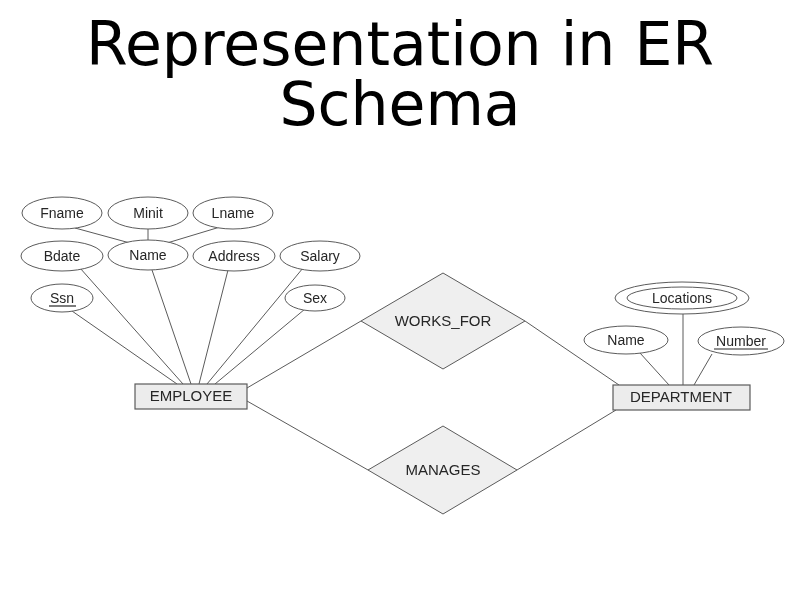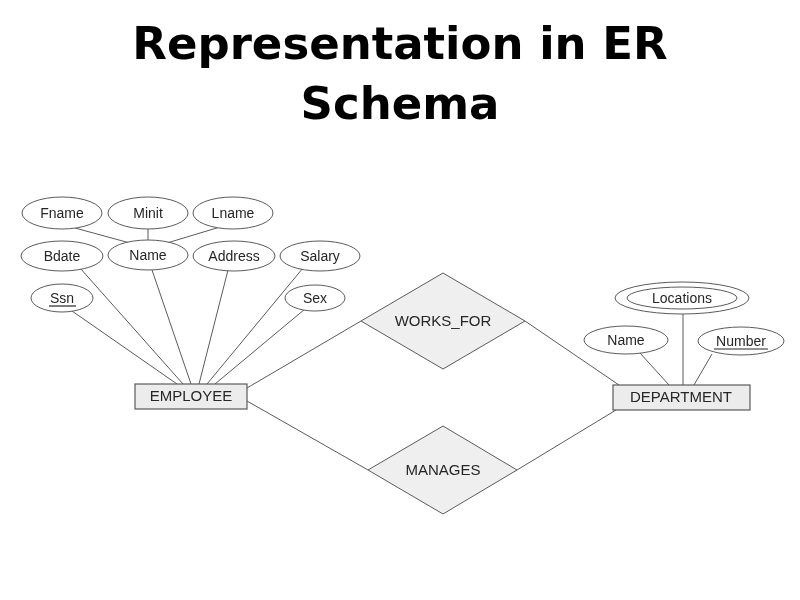--- a/index.html
+++ b/index.html
@@ -10,21 +10,21 @@
     --text:#262626;
     --title_color:#000000;
   }
   *{margin:0;padding:0;box-sizing:border-box;}
   html,body{width:800px;height:600px;background:var(--background);overflow:hidden;}
   body{font-family:"Liberation Sans",sans-serif;position:relative;}
   .slide-title{
     position:absolute;top:14px;left:0;width:800px;
     text-align:center;color:var(--title_color);
     font-family:"DejaVu Sans",sans-serif;
-    font-size:45px;line-height:60px;font-weight:700;
+    font-size:60px;line-height:60px;font-weight:400;
   }
   svg.diagram{position:absolute;left:0;top:0;}
   .connector{stroke:var(--shape_stroke);stroke-width:1;fill:none;}
   .oval{fill:var(--oval_fill);stroke:var(--shape_stroke);stroke-width:1;}
   .entity-box{fill:var(--shape_fill);stroke:var(--shape_stroke);stroke-width:1.2;}
   .diamond{fill:#efefef;stroke:var(--shape_stroke);stroke-width:1;}
   .attr-label{font-family:"Liberation Sans",sans-serif;font-size:14px;fill:var(--text);text-anchor:middle;}
   .entity-label{font-family:"Liberation Sans",sans-serif;font-size:15px;fill:var(--text);text-anchor:middle;}
   .rel-label{font-family:"Liberation Sans",sans-serif;font-size:15px;fill:var(--text);text-anchor:middle;}
   .key-underline{stroke:var(--text);stroke-width:1.2;}

